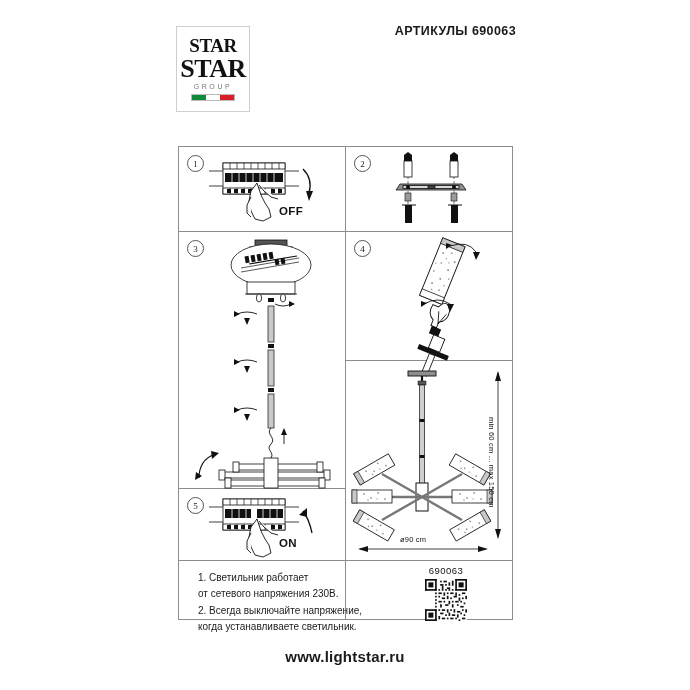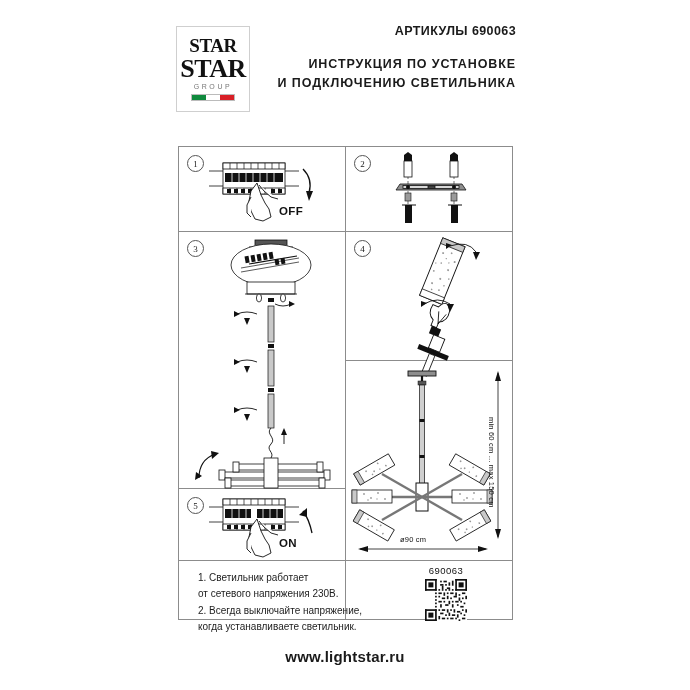--- a/index.html
+++ b/index.html
@@ -102,24 +102,20 @@
       <div class="logo-group">GROUP</div>
       <div class="flag">
         <i class="f-g"></i>
           <i class="f-w"></i>
           <i class="f-r"></i>
       </div>
     </div>
 
     <div class="head-text">
       <div class="head-art">АРТИКУЛЫ 690063</div>
-      <div class="head-title">
-        <div>ИНСТРУКЦИЯ ПО УСТАНОВКЕ</div>
-        <div>И ПОДКЛЮЧЕНИЮ СВЕТИЛЬНИКА</div>
-      </div>
     </div>
   </div>
 
   <div class="frame">
 
     <div class="divv" style="left:166px;top:0;height:473px;"></div>
 
     <div class="divh" style="left:0;top:84px;width:333px;"></div>
     <div class="divh" style="left:0;top:341px;width:166px;"></div>
     <div class="divh" style="left:166px;top:213px;width:167px;"></div>

